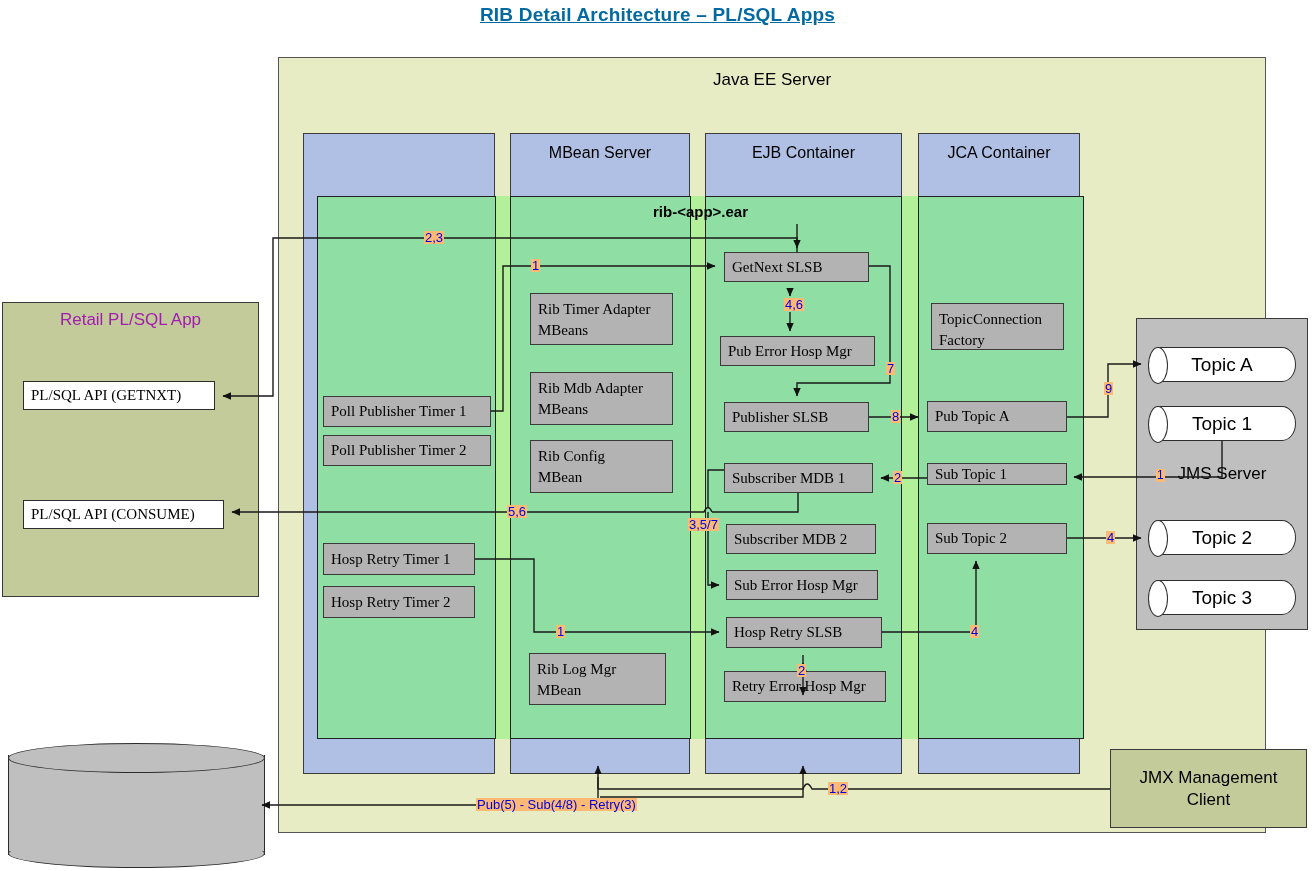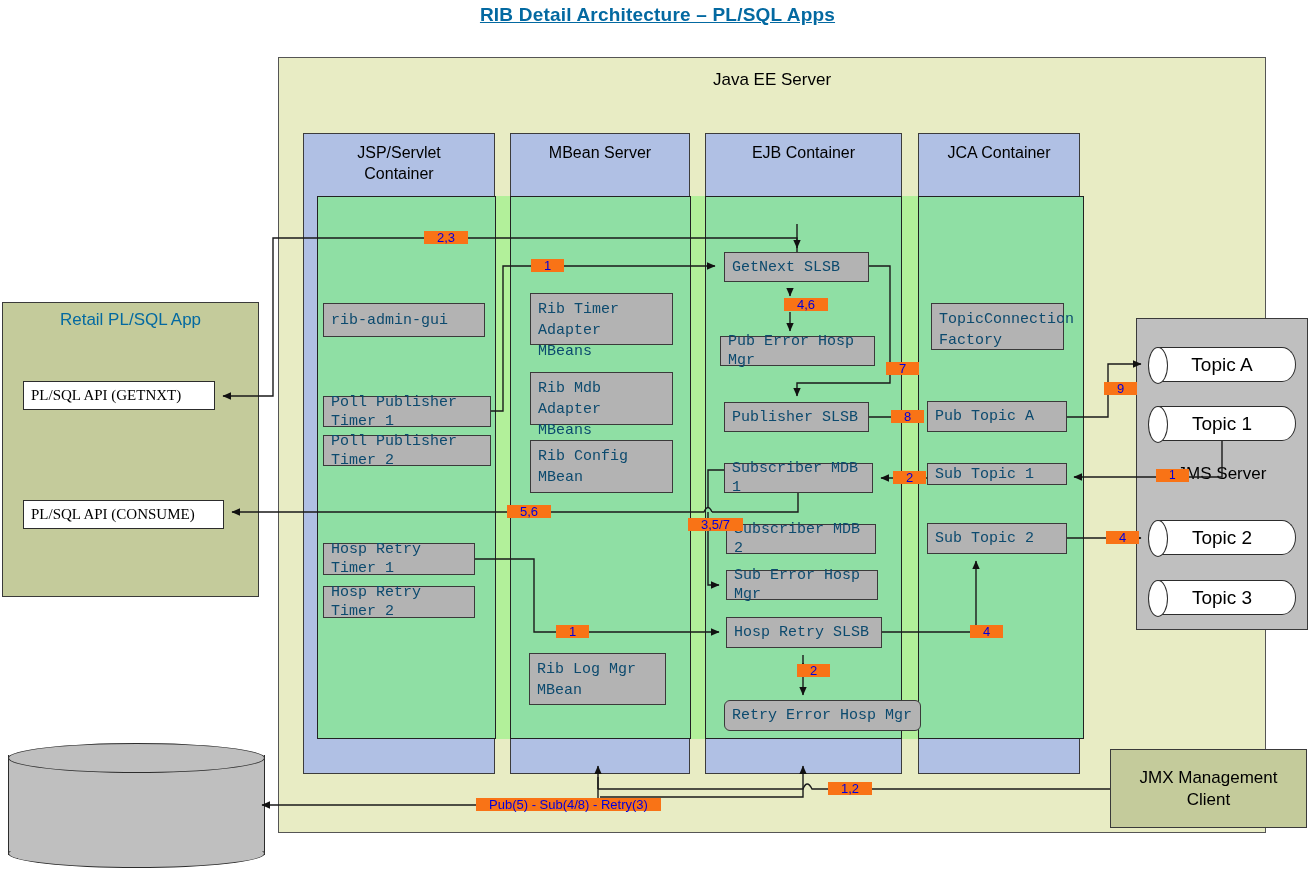--- a/index.html
+++ b/index.html
@@ -76,41 +76,41 @@
     text-align: center;
     font-size: 15px;
     font-weight: bold;
     color: #000;
   }
 
   
   .gbox {
     background: #b3b3b3;
     border: 1px solid #3a3a3a;
-    font-family: Liberation Mono, monospace;
+    font-family: Liberation Serif, serif;
     font-size: 15px;
-    color: #0c4a6e;
+    color: #000000;
     padding: 3px 7px;
     line-height: 19px;
     display: flex;
     align-items: center;
   }
   .gbox.two { line-height: 21px; display: block; padding-top: 5px; }
 
   
   #retail {
     left: 2px; top: 302px; width: 257px; height: 295px;
     background: #c4cb9b;
     border: 1px solid #3a3a3a;
   }
   #retail-label {
     left: 2px; top: 310px; width: 257px;
     text-align: center;
     font-size: 17px;
-    color: #0369a1;
+    color: #a21caf;
   }
   .wbox {
     background: #ffffff;
     border: 1px solid #2c2c2c;
     font-family: "Liberation Serif", serif;
     font-size: 15px;
     color: #000;
     display: flex;
     align-items: center;
     padding-left: 7px;
@@ -205,26 +205,26 @@
     justify-content: center;
     text-align: center;
     font-size: 17px;
     color: #000;
     line-height: 22px;
   }
 
   
   .clabel {
     position: absolute;
-    background: #f97316;
+    background: #fdba74;
     color: #0000dd;
     font-size: 12px;
     font-family: "Liberation Sans", sans-serif;
     line-height: 13px;
-    padding: 0 13px;
+    padding: 0 1px;
     white-space: nowrap;
     z-index: 40;
   }
   .clabel.big { font-size: 13px; }
 
   
   #wires {
     position: absolute;
     left: 0; top: 0;
     width: 1315px; height: 871px;
@@ -240,34 +240,31 @@
   <div id="title" class="abs">RIB Detail Architecture – PL/SQL Apps</div>
 
   <div id="javaee" class="abs"></div>
   <div id="javaee-label" class="abs">Java EE Server</div>
 
   <div class="abs bluecol" style="left:303px;top:133px;width:192px;height:641px;"></div>
   <div class="abs bluecol" style="left:510px;top:133px;width:180px;height:641px;"></div>
   <div class="abs bluecol" style="left:705px;top:133px;width:197px;height:641px;"></div>
   <div class="abs bluecol" style="left:918px;top:133px;width:162px;height:641px;"></div>
 
-  <div class="abs bluecol-label" style="left:303px;top:142px;width:192px;">JSP/Servlet<br>Container</div>
   <div class="abs bluecol-label" style="left:510px;top:142px;width:180px;">MBean Server</div>
   <div class="abs bluecol-label" style="left:705px;top:142px;width:197px;">EJB Container</div>
   <div class="abs bluecol-label" style="left:918px;top:142px;width:162px;">JCA Container</div>
 
   <div id="ribear" class="abs"></div>
 
   <div class="abs greenstrip" style="left:495px;top:196px;width:16px;height:543px;"></div>
   <div class="abs greenstrip" style="left:690px;top:196px;width:16px;height:543px;"></div>
   <div class="abs greenstrip" style="left:901px;top:196px;width:18px;height:543px;"></div>
-
-  <div class="abs gbox" style="left:323px;top:303px;width:162px;height:34px;">
-    <span>rib-admin-gui</span>
-  </div>
+  <div id="ribear-label" class="abs">rib-&lt;app&gt;.ear</div>
+
   <div class="abs gbox" style="left:323px;top:396px;width:168px;height:31px;">
     <span>Poll Publisher Timer 1</span>
   </div>
   <div class="abs gbox" style="left:323px;top:435px;width:168px;height:31px;">
     <span>Poll Publisher Timer 2</span>
   </div>
   <div class="abs gbox" style="left:323px;top:543px;width:152px;height:32px;">
     <span>Hosp Retry Timer 1</span>
   </div>
   <div class="abs gbox" style="left:323px;top:586px;width:152px;height:32px;">
@@ -305,21 +302,21 @@
   </div>
   <div class="abs gbox" style="left:726px;top:524px;width:150px;height:30px;">
     <span>Subscriber MDB 2</span>
   </div>
   <div class="abs gbox" style="left:726px;top:570px;width:152px;height:30px;">
     <span>Sub Error Hosp Mgr</span>
   </div>
   <div class="abs gbox" style="left:726px;top:617px;width:156px;height:31px;">
     <span>Hosp Retry SLSB</span>
   </div>
-  <div class="abs gbox" style="left:724px;top:700px;width:197px;height:31px;border-radius:6px;">
+  <div class="abs gbox" style="left:724px;top:671px;width:162px;height:31px;">
     <span>Retry Error Hosp Mgr</span>
   </div>
 
   <div class="abs gbox two" style="left:931px;top:303px;width:133px;height:47px;">
     <span>TopicConnection</span><br>
     <span>Factory</span>
   </div>
   <div class="abs gbox" style="left:927px;top:401px;width:140px;height:31px;">
     <span>Pub Topic A</span>
   </div>

